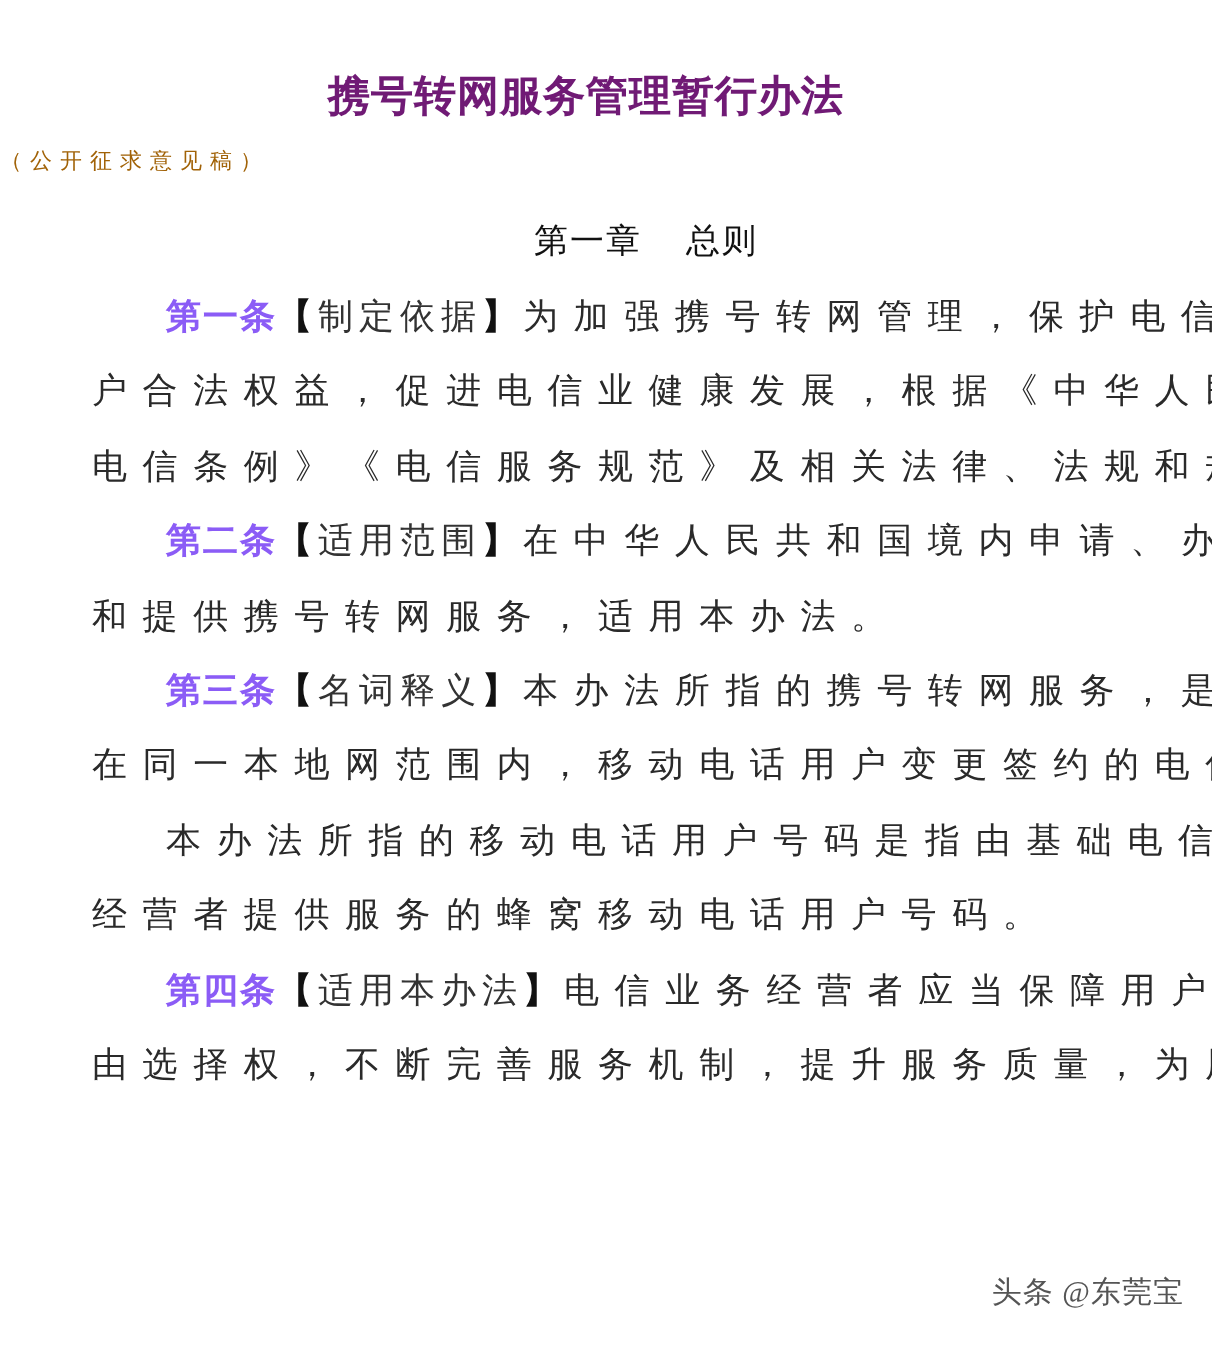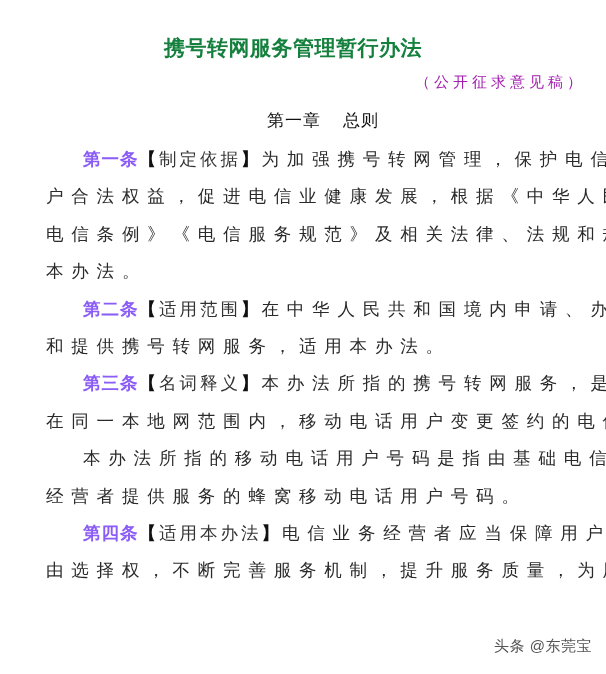--- a/index.html
+++ b/index.html
@@ -1,51 +1,50 @@
 <!DOCTYPE html>
 <html><head>
 <meta charset="utf-8">
 <style>
   html, body { margin: 0; padding: 0; background: #ffffff; }
   body { width: 606px; height: 674px; position: relative; overflow: hidden;
          font-family: "DejaVu Serif", "Liberation Serif", serif; color: #222; }
   .page { position: absolute; left: 0; top: 0; width: 606px; height: 674px; }
   .title { position: absolute; top: 34px; left: 0; width: 586px; text-align: center;
            font-family: "DejaVu Sans", "Liberation Sans", sans-serif;
-           font-size: 21px; font-weight: bold; letter-spacing: 0.5px; color: #15803d; }
-  .subtitle { position: absolute; top: 73px; left: 0; width: 586px; text-align: right;
-              font-size: 15px; letter-spacing: 4px; color: #a21caf; }
+           font-size: 21px; font-weight: bold; letter-spacing: 0.5px; color: #701a75; }
+  .subtitle { position: absolute; top: 73px; left: 0; width: 586px; text-align: left;
+              font-size: 11px; letter-spacing: 4px; color: #a16207; }
   .chapter { position: absolute; top: 109px; left: 0; width: 586px; text-align: center;
              font-size: 17px; font-weight: normal; color: #111; letter-spacing: 1px; padding-left: 30px; }
   .chapter .gap { display: inline-block; width: 22px; }
   .body { position: absolute; top: 144px; left: 46px; width: 500px; }
   .line { height: 37.4px; line-height: 30px; font-size: 17.5px; white-space: nowrap;
           letter-spacing: 7.8px; color: #2a2a2a; }
   .line.indent { padding-left: 37px; }
   .art { font-weight: bold; color: #8b5cf6; letter-spacing: 1px; }
   .bracket { letter-spacing: 3px; color: #333; margin-top: 34px; }
   .bracket b { font-weight: bold; color: #111; }
-  .watermark { position: absolute; right: 14px; bottom: 18px; font-family: Liberation Sans, sans-serif;
+  .watermark { position: absolute; right: 14px; bottom: 18px; font-family: Liberation Serif, serif;
                font-size: 15px; color: #555; letter-spacing: 0.5px; }
 </style>
 </head>
 <body>
 
 <div class="page">
   <div class="title">携号转网服务管理暂行办法</div>
   <div class="subtitle">（公开征求意见稿）</div>
   <div class="chapter">
     <span>第一章</span><span class="gap"></span><span>总则</span>
   </div>
 
   <div class="body" id="body">
       <div class="line indent"><span class="art">第一条</span><span class="bracket"><b>【</b><span>制定依据</span><b>】</b></span><span>为加强携号转网管理，保护电信用</span></div>
       <div class="line"><span>户合法权益，促进电信业健康发展，根据《中华人民共和国</span></div>
       <div class="line"><span>电信条例》《电信服务规范》及相关法律、法规和规章制定</span></div>
-      <div class="line"><span>本办法。</span></div>
       <div class="line indent"><span class="art">第二条</span><span class="bracket"><b>【</b><span>适用范围</span><b>】</b></span><span>在中华人民共和国境内申请、办理</span></div>
       <div class="line"><span>和提供携号转网服务，适用本办法。</span></div>
       <div class="line indent"><span class="art">第三条</span><span class="bracket"><b>【</b><span>名词释义</span><b>】</b></span><span>本办法所指的携号转网服务，是指</span></div>
       <div class="line"><span>在同一本地网范围内，移动电话用户变更签约的电信业务经</span></div>
       <div class="line indent"><span>本办法所指的移动电话用户号码是指由基础电信业务</span></div>
       <div class="line"><span>经营者提供服务的蜂窝移动电话用户号码。</span></div>
       <div class="line indent"><span class="art">第四条</span><span class="bracket"><b>【</b><span>适用本办法</span><b>】</b></span><span>电信业务经营者应当保障用户的自</span></div>
       <div class="line"><span>由选择权，不断完善服务机制，提升服务质量，为用户提供</span></div>
     </div>
 

